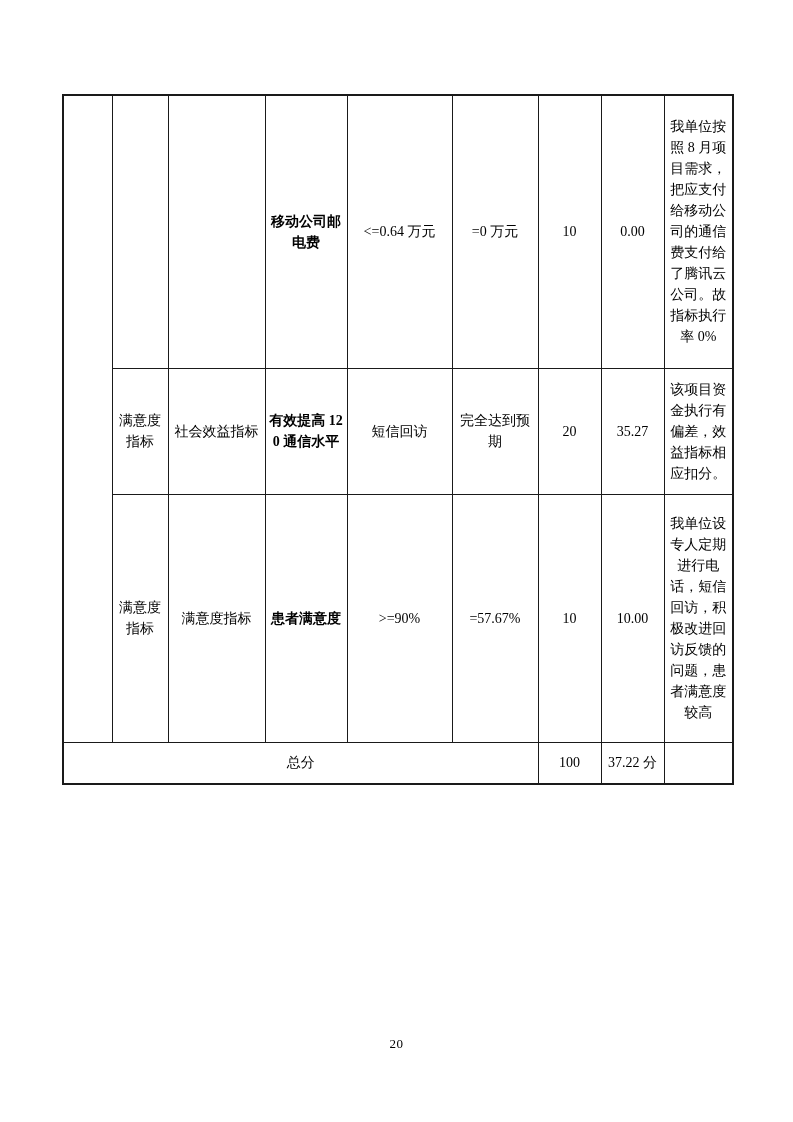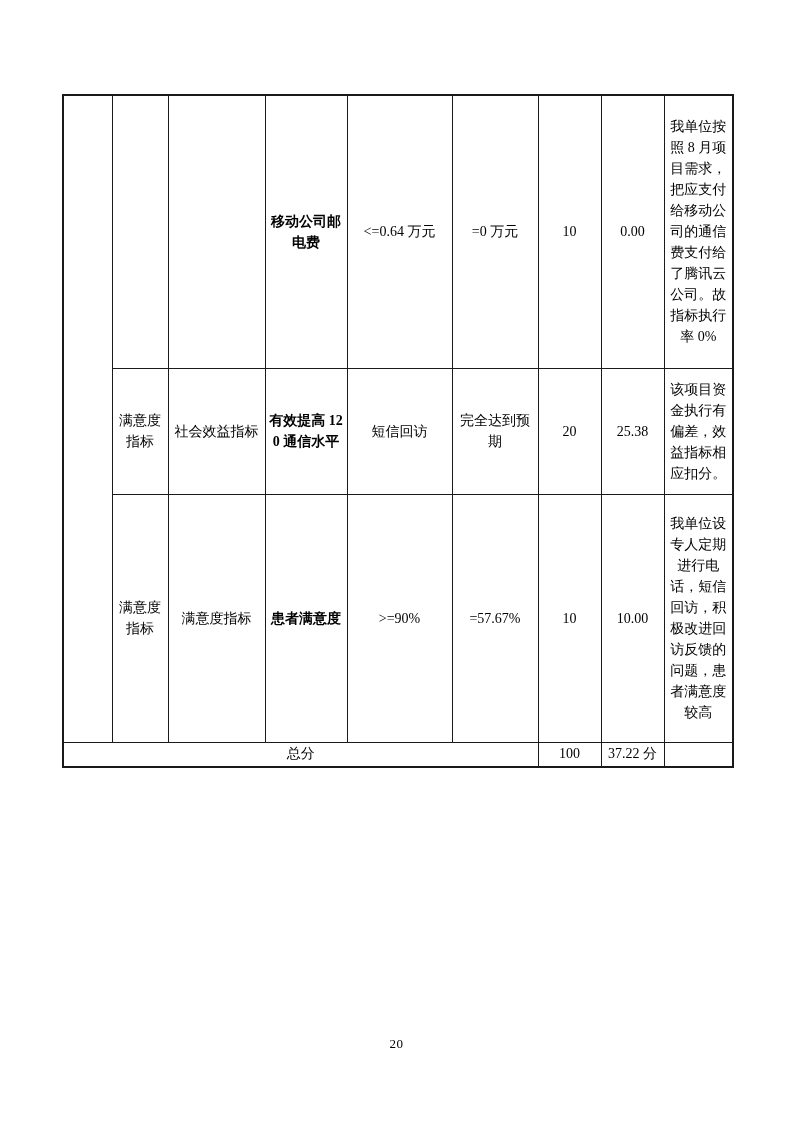--- a/index.html
+++ b/index.html
@@ -90,34 +90,34 @@
         <td>0.00</td>
         <td class="note-cell">我单位按照 8 月项目需求，把应支付给移动公司的通信费支付给了腾讯云公司。故指标执行率 0%</td>
       </tr>
       <tr style="height:126px;">
         <td>满意度指标</td>
         <td>社会效益指标</td>
         <td class="cell-left">有效提高 120 通信水平</td>
         <td>短信回访</td>
         <td>完全达到预期</td>
         <td>20</td>
-        <td>25.38</td>
+        <td>35.27</td>
         <td class="note-cell">该项目资金执行有偏差，效益指标相应扣分。</td>
       </tr>
       <tr style="height:248px;">
         <td>满意度指标</td>
         <td>满意度指标</td>
         <td class="cell-left">患者满意度</td>
         <td>&gt;=90%</td>
         <td>=57.67%</td>
         <td>10</td>
         <td>10.00</td>
         <td class="note-cell">我单位设专人定期进行电话，短信回访，积极改进回访反馈的问题，患者满意度较高</td>
       </tr>
-      <tr class="row-total" style="height:25px;">
+      <tr class="row-total" style="height:42px;">
         <td colspan="6">总分</td>
         <td>100</td>
         <td>37.22 分</td>
         <td></td>
       </tr>
     </tbody>
   </table>
 
   <div class="page-number">20</div>
 

